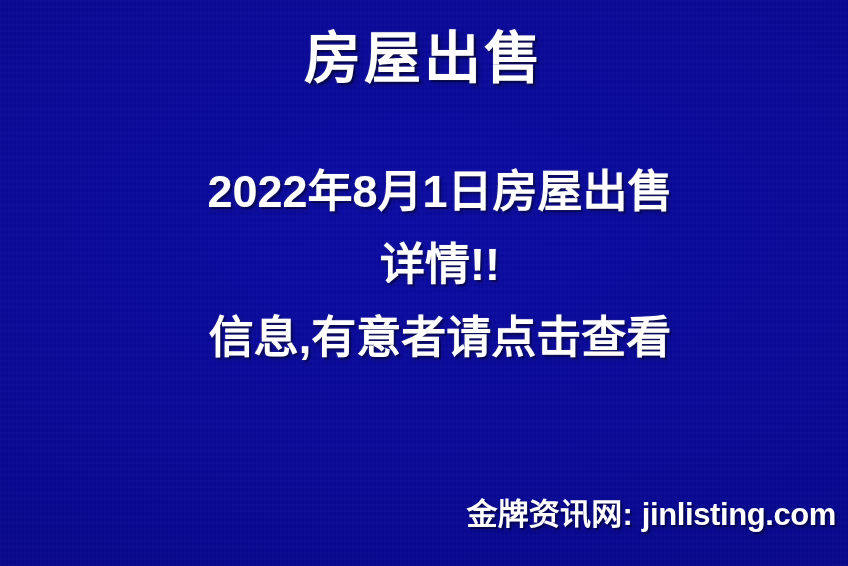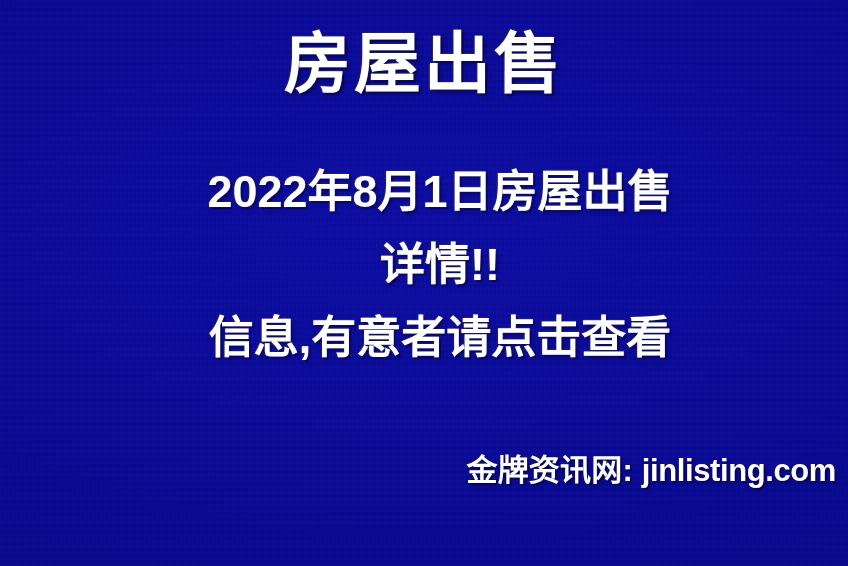--- a/index.html
+++ b/index.html
@@ -49,21 +49,21 @@
     position: absolute;
     top: 28px;
     left: 0;
     width: 848px;
     text-align: center;
     z-index: 3;
   }
 
   #title {
     display: inline-block;
-    font-size: 67px;
+    font-size: 57px;
     font-weight: bold;
     line-height: 1.06;
     letter-spacing: 3px;
     text-shadow:
       2px 2px 0 rgba(0,0,0,0.38),
       3px 3px 5px rgba(0,0,0,0.30),
       0 0 2px rgba(255,255,255,0.25);
   }
 
   
@@ -100,20 +100,21 @@
 
   #footer {
     display: inline-block;
     font-size: 31px;
     font-weight: bold;
     line-height: 1.2;
     letter-spacing: 0.2px;
     text-shadow:
       2px 2px 0 rgba(0,0,0,0.33),
       2px 3px 4px rgba(0,0,0,0.26);
+    margin-top: 44px;
   }
 
   #footer .site {
     letter-spacing: -0.4px;
   }
 </style>
 </head>
 <body>
 
 <div id="poster">

